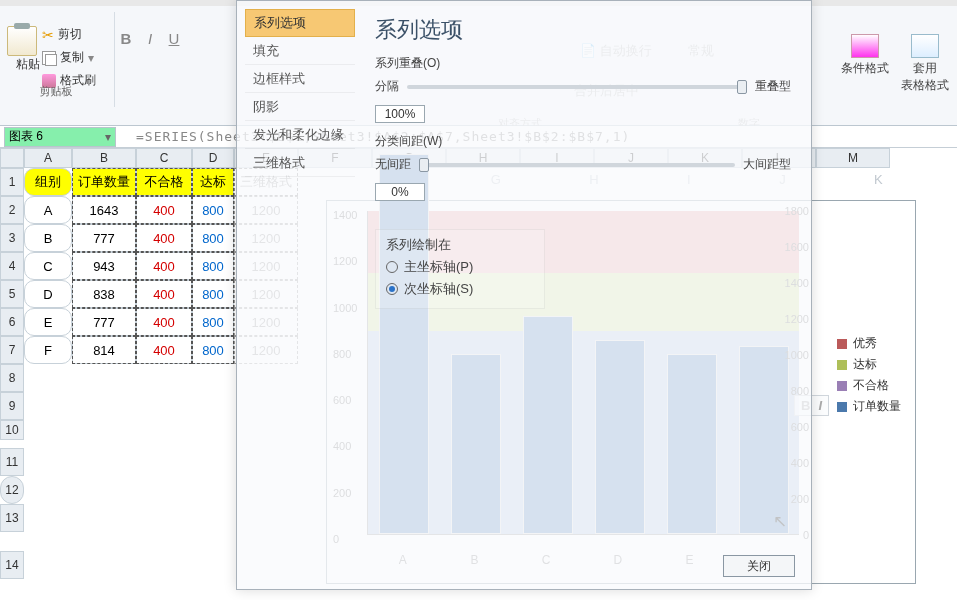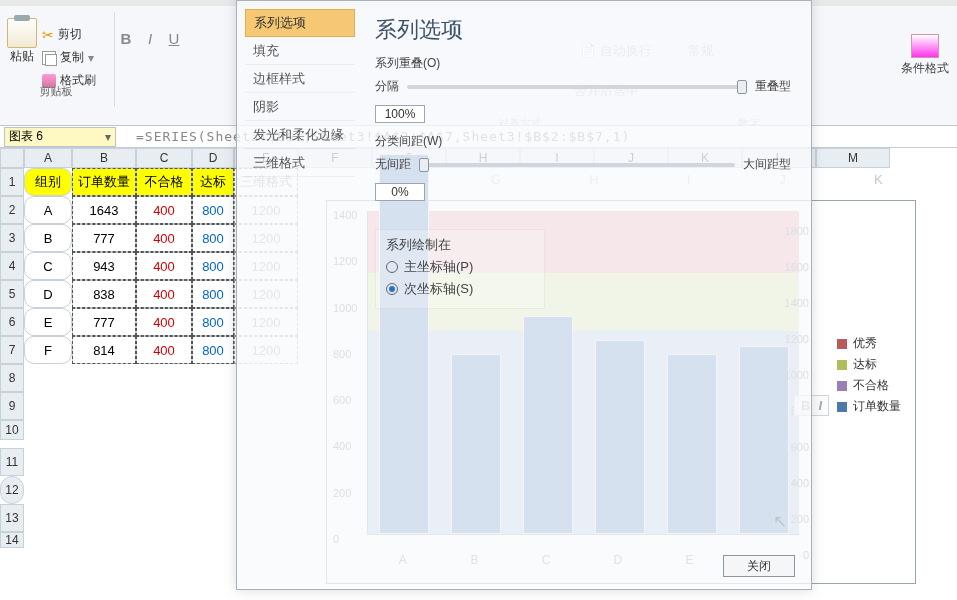--- a/index.html
+++ b/index.html
@@ -3,21 +3,21 @@
   <meta charset="utf-8">
   <style>
     * { box-sizing: border-box; margin: 0; padding: 0; font-family: "Microsoft YaHei", Arial, sans-serif; }
     body { width: 957px; height: 600px; background: #f0f0f0; position: relative; overflow: hidden; font-size: 12px; }
 
     
     .ribbon-tabs { height: 6px; background: #e8e8e8; }
     .ribbon-body { background: #f5f7fa; border-bottom: 1px solid #bcc7d0; height: 120px; position: relative; }
     .rb-group { position: absolute; }
     .paste-section { left: 0; top: 0; width: 112px; height: 95px; }
-    .paste-big { position:absolute; left:4px; top:12px; width:36px; height:50px; text-align:center; color:#444; }
+    .paste-big { position:absolute; left:4px; top:20px; width:36px; height:50px; text-align:right; color:#444; }
     .paste-icon { width:30px; height:30px; background: linear-gradient(#fff,#f1e9d0); border:1px solid #ccb97a; margin:auto; border-radius:2px; position:relative; }
     .paste-icon::after { content:""; position:absolute; top:-4px; left:6px; width:16px; height:6px; background:#9aa; border-radius:2px; }
     .paste-lbl { font-size:12px; color:#333; }
     .clip-items { position:absolute; left:42px; top:20px; font-size:12px; color:#333; }
     .clip-row { display:flex; align-items:center; gap:4px; margin-bottom:6px; }
     .scissors { font-size:14px; color:#e69b00; }
     .copy-ic { display:inline-block; width:14px; height:14px; background:#fff; border:1px solid #999; position:relative; }
     .copy-ic::after { content:""; position:absolute; left:2px; top:2px; width:10px; height:10px; background:#fff; border:1px solid #999; }
     .brush-ic { display:inline-block; width:14px; height:14px; background:linear-gradient(#f9d,#c79); border-radius:2px; }
     .grp-label { position:absolute; bottom:2px; left:0; right:0; text-align:center; font-size:11px; color:#666; }
@@ -29,21 +29,21 @@
 
     .mid-ghost { color:#bbb; font-size:13px; position:absolute; }
 
     .right-styles { position:absolute; right:8px; top:28px; display:flex; gap:12px; align-items:flex-start; }
     .style-item { text-align:center; color:#444; font-size:12px; }
     .cf-icon { width:28px; height:24px; border:1px solid #c9a; background:linear-gradient(#fff,#f3e); margin:auto; margin-bottom:2px; }
     .tf-icon { width:28px; height:24px; border:1px solid #9bc; background:linear-gradient(#fff,#def); margin:auto; margin-bottom:2px; }
 
     
     .nb-row { height:22px; background:#fff; border-bottom:1px solid #c5ced6; display:flex; align-items:center; padding-left:4px; position:relative; }
-    .name-box { width:112px; height:20px; border:1px solid #b8c4cc; background:#fef9c3; display:flex; align-items:center; justify-content:space-between; padding:0 4px; font-size:12px; }
+    .name-box { width:112px; height:20px; border:1px solid #b8c4cc; background:#86efac; display:flex; align-items:center; justify-content:space-between; padding:0 4px; font-size:12px; }
     .fx-area { margin-left:20px; color:#888; font-size:13px; font-family:Consolas,monospace; letter-spacing:1px; }
 
     
     .grid { position:absolute; top:148px; left:0; right:0; bottom:0; background:#fff; }
     .colhdrs { display:flex; margin-left:24px; height:20px; }
     .colhdr { border:1px solid #c7d1d9; background:#e8edf2; text-align:center; font-size:12px; color:#333; display:flex; align-items:center; justify-content:center; }
     .rowhdr { width:24px; border:1px solid #c7d1d9; background:#e8edf2; text-align:center; font-size:12px; color:#333; display:flex; align-items:center; justify-content:center; }
     .row { display:flex; height:28px; }
     .cell { border:1px solid #c7d1d9; display:flex; align-items:center; justify-content:center; font-size:13px; }
     .hdr-cell { background:#ffff00; font-weight:normal; color:#000; }
@@ -136,20 +136,25 @@
   <div class="mid-ghost" style="left:688px; top:36px;">常规</div>
   <div class="mid-ghost" style="left:574px; top:76px;">合并后居中</div>
   <div class="mid-ghost" style="left:498px; top:110px; font-size:11px;">对齐方式</div>
   <div class="mid-ghost" style="left:738px; top:110px; font-size:11px;">数字</div>
 
   <div class="right-styles">
     <div class="style-item">
       <div class="cf-icon"></div>
       <span>条件格式</span>
     </div>
+    <div class="style-item">
+      <div class="tf-icon"></div>
+      <span style="white-space:pre;">套用
+表格格式</span>
+    </div>
   </div>
 </div>
 
 <div class="nb-row">
   <div class="name-box">
     <span>图表 6</span>
     <span style="color:#666;">▾</span>
   </div>
   <span class="fx-area">=SERIES(Sheet3!$B$1,Sheet3!$A$2:$A$7,Sheet3!$B$2:$B$7,1)</span>
 </div>
@@ -242,21 +247,21 @@
       <div class="row">
         <div class="rowhdr" style="height: 28px;">11</div>
       </div>
       <div class="row">
         <div class="rowhdr" style="height: 28px; border-radius: 12px;">12</div>
       </div>
       <div class="row">
         <div class="rowhdr" style="height: 28px;">13</div>
       </div>
       <div class="row">
-        <div class="rowhdr" style="height: 16px;">14</div>
+        <div class="rowhdr" style="height: 28px; margin-top: 19px;">14</div>
       </div>
     </div>
 
 </div>
 
 <div class="ghost-letters" id="ghostletters">
     <span>F</span>
     <span>G</span>
     <span>H</span>
     <span>I</span>
@@ -282,21 +287,21 @@
       <div style="height: 46.2857px;">1400</div>
       <div style="height: 46.2857px;">1200</div>
       <div style="height: 46.2857px;">1000</div>
       <div style="height: 46.2857px;">800</div>
       <div style="height: 46.2857px;">600</div>
       <div style="height: 46.2857px;">400</div>
       <div style="height: 46.2857px;">200</div>
       <div style="height: 46.2857px;">0</div>
     </div>
   <div class="sec-axis" id="sec-axis" style="top: 4px; right: 106px;">
-      <div style="height: 36px; margin-top: 20px;">1800</div>
+      <div style="height: 36px;">1800</div>
       <div style="height: 36px;">1600</div>
       <div style="height: 36px;">1400</div>
       <div style="height: 36px;">1200</div>
       <div style="height: 36px;">1000</div>
       <div style="height: 36px;">800</div>
       <div style="height: 36px;">600</div>
       <div style="height: 36px;">400</div>
       <div style="height: 36px;">200</div>
       <div style="height: 36px;">0</div>
     </div>

